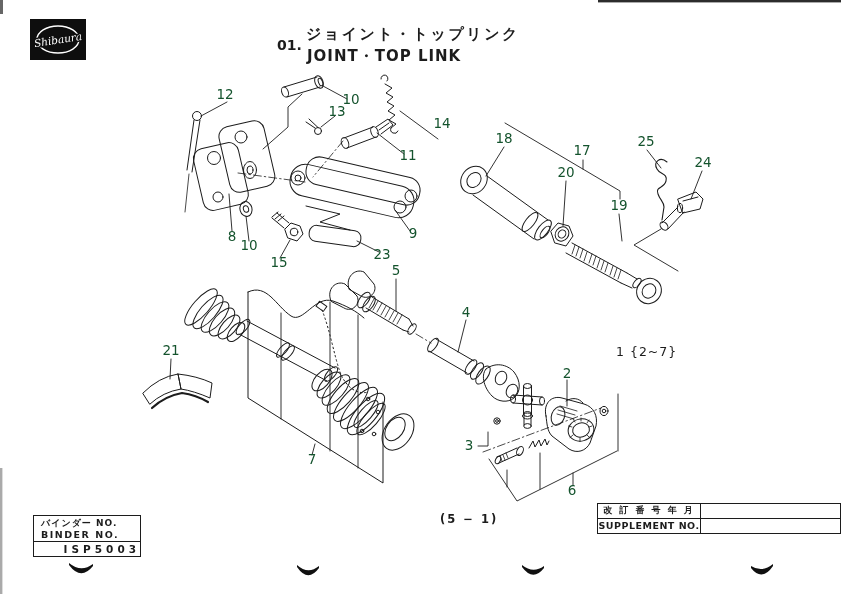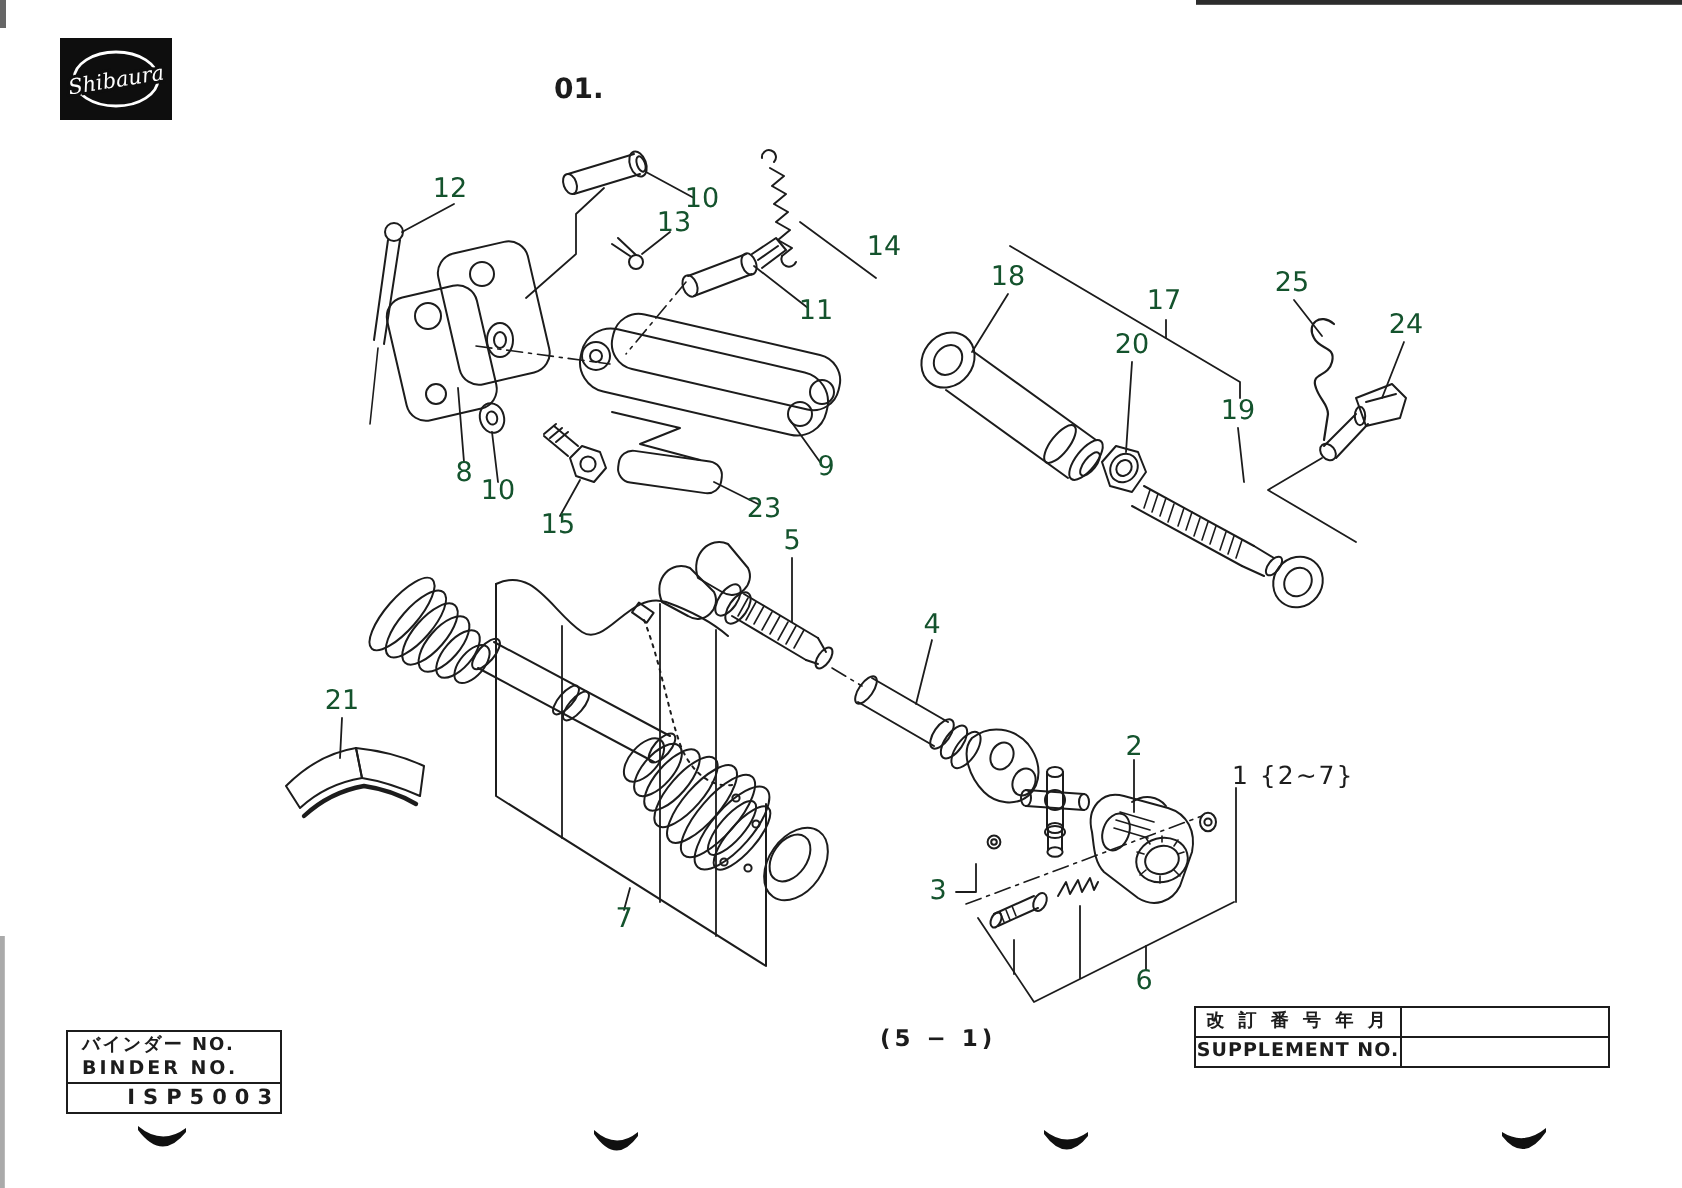--- a/index.html
+++ b/index.html
@@ -7,36 +7,36 @@
     position:relative; width:841px; height:594px; background:#ffffff;
     font-family:"DejaVu Sans","Liberation Sans",sans-serif; color:#1c1c1c;
     overflow:hidden; margin:0 auto;
   }
   .art { position:absolute; left:0; top:0; }
   .abs { position:absolute; white-space:nowrap; }
   .logo-box { left:30px; top:19px; width:56px; height:41px; background:#0e0e0e; }
   .sec-num { left:277px; top:37px; font-size:14px; font-weight:bold; }
   .title-ja { left:306px; top:25px; font-size:15px; font-weight:bold; letter-spacing:2.5px; }
   .title-en { left:307px; top:47px; font-size:15px; font-weight:bold; letter-spacing:1px; }
-  .group-note { left:616px; top:344px; font-size:12.5px; letter-spacing:1px;margin-top:36px; }
+  .group-note { left:616px; top:344px; font-size:12.5px; letter-spacing:1px; }
   .plabel {
     position:absolute; transform:translate(-50%,-50%);
     font-size:13.5px; line-height:1; color:#14532d;
   }
   .binder-box {
     left:33px; top:515px; width:108px; height:42px;
     border:1.5px solid #1c1c1c; box-sizing:border-box;
   }
   .binder-top { height:26px; border-bottom:1.5px solid #1c1c1c; padding:2px 0 0 7px; box-sizing:border-box; }
   .binder-ja { font-size:9px; font-weight:bold; letter-spacing:1px; line-height:11px; }
   .binder-en { font-size:9.5px; font-weight:bold; letter-spacing:1.5px; line-height:11px; }
   .binder-no { height:14px; text-align:right; font-size:10.5px; font-weight:bold; letter-spacing:4px; line-height:14px; }
   .page-num { left:396px; top:512px; font-size:11.5px; font-weight:bold; letter-spacing:2px;margin-left:44px; }
   .supp-table {
-    left:597px; top:503px; width:208px; height:31px;
+    left:597px; top:503px; width:244px; height:31px;
     border:1.2px solid #1c1c1c; box-sizing:border-box; display:grid;
     grid-template-columns:103px 1fr; grid-template-rows:1fr 1fr;
   }
   .supp-cell { border-right:1.2px solid #1c1c1c; border-bottom:1.2px solid #1c1c1c;
     display:flex; align-items:center; justify-content:center; box-sizing:border-box; }
   .supp-cell.last-row { border-bottom:none; }
   .supp-cell.val { border-right:none; }
   .supp-ja { font-size:9px; font-weight:bold; letter-spacing:2px; }
   .supp-en { font-size:9.5px; font-weight:bold; letter-spacing:0.5px; }
 </style>
@@ -311,20 +311,22 @@
   </svg>
 
   <div class="abs logo-box">
     <svg width="56" height="41" viewBox="0 0 56 41">
       <ellipse cx="28" cy="20.5" rx="21" ry="13.5" fill="none" stroke="#ffffff" stroke-width="1.4"></ellipse>
       <text x="28" y="24.5" text-anchor="middle" fill="#ffffff" stroke="#0e0e0e" stroke-width="3" paint-order="stroke" font-family="DejaVu Serif, serif" font-style="italic" font-size="10.5" transform="rotate(-9 28 20.5)">Shibaura</text>
     </svg>
   </div>
 
   <span class="abs sec-num">01.</span>
+  <span class="abs title-ja">ジョイント・トップリンク</span>
+  <span class="abs title-en">JOINT・TOP LINK</span>
   <span class="abs group-note">1 {2~7}</span>
 
   <div>
     <span class="plabel" style="left:567px;top:374px">2</span>
     <span class="plabel" style="left:469px;top:446px">3</span>
     <span class="plabel" style="left:466px;top:313px">4</span>
     <span class="plabel" style="left:396px;top:271px">5</span>
     <span class="plabel" style="left:572px;top:491px">6</span>
     <span class="plabel" style="left:312px;top:460px">7</span>
     <span class="plabel" style="left:232px;top:237px">8</span>

